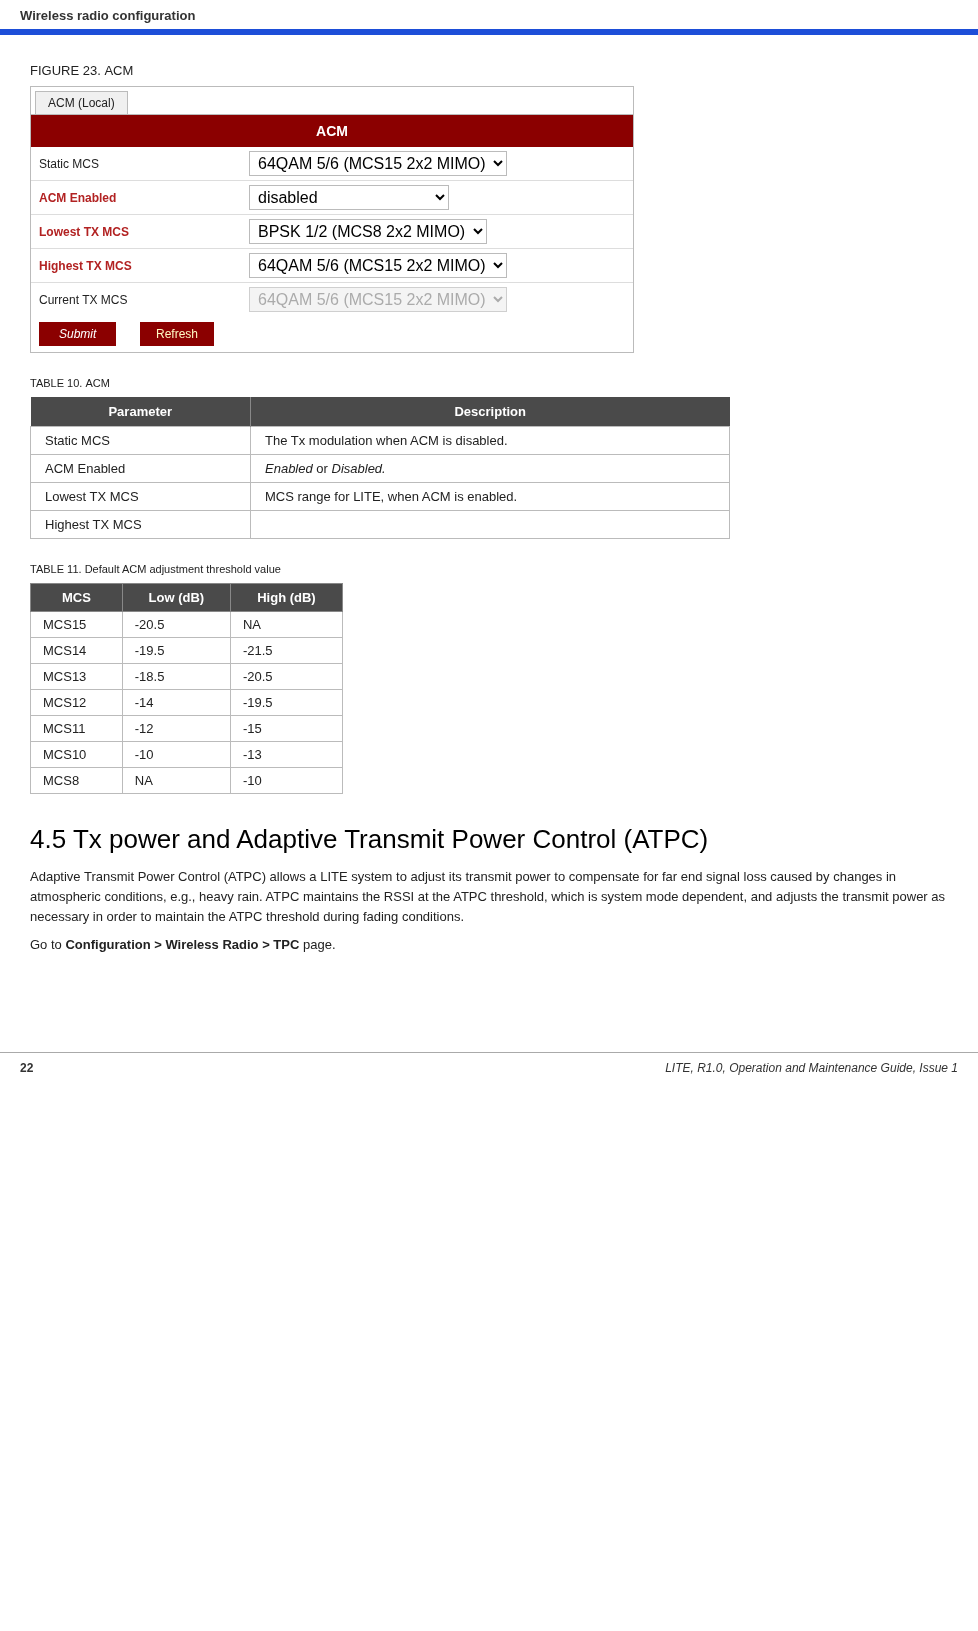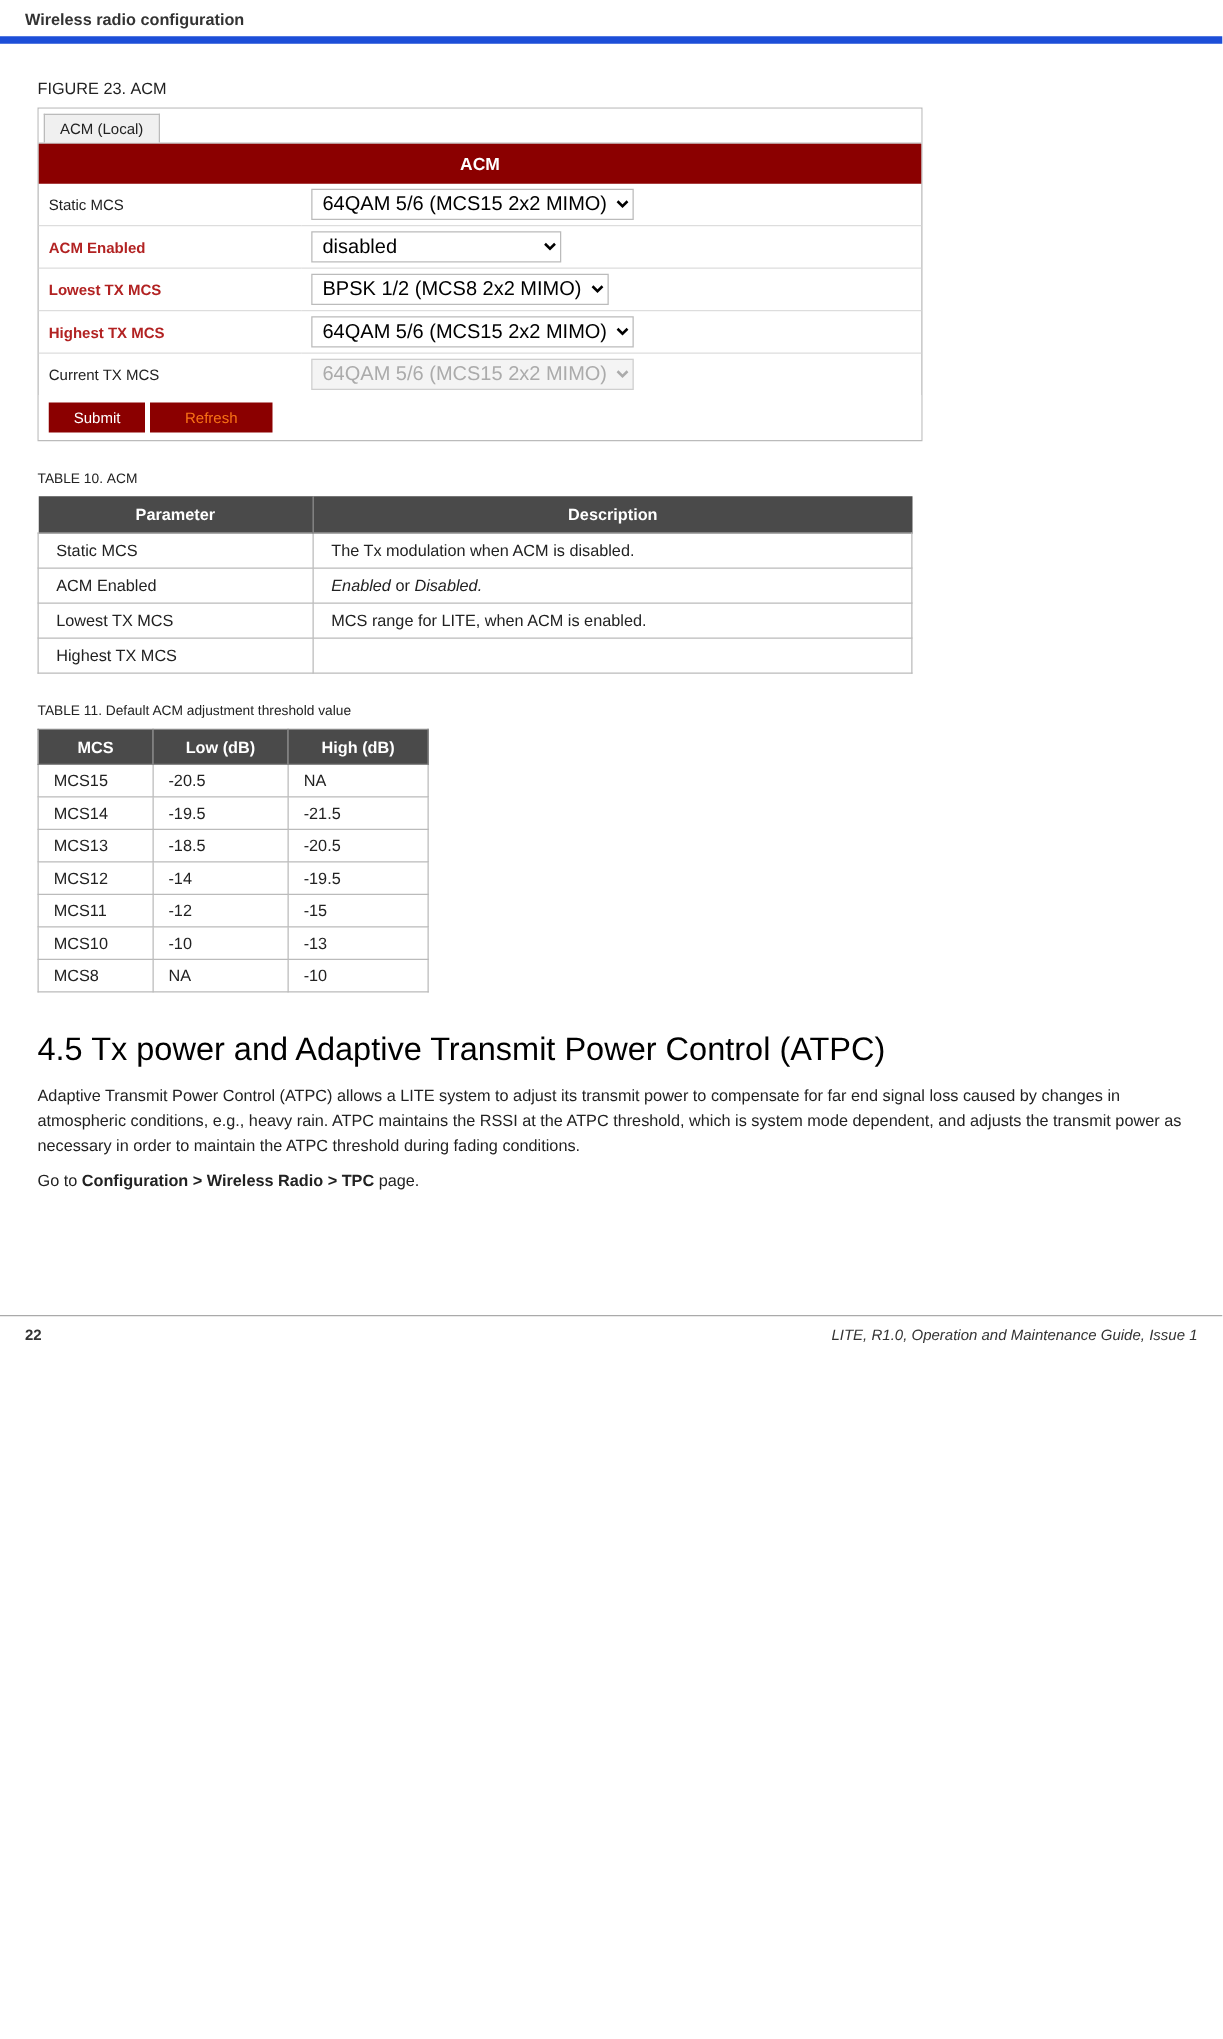--- a/index.html
+++ b/index.html
@@ -33,21 +33,21 @@
       margin-top: 18px;
       margin-bottom: 8px;
     }
     .figure-label span {
       font-weight: normal;
     }
 
     
     .acm-panel {
       border: 1px solid #bbb;
-      width: 708px;
+      width: 604px;
       margin-bottom: 24px;
     }
     .acm-tab-bar {
       background: #fff;
       border-bottom: 1px solid #bbb;
       padding: 0;
     }
     .acm-tab {
       display: inline-block;
       padding: 4px 12px;
@@ -105,27 +105,28 @@
       padding: 6px 8px;
       background: #fff;
     }
     .btn-submit {
       background: #8b0000;
       color: #fff;
       border: none;
       padding: 5px 20px;
       font-size: 12px;
       cursor: pointer;
-      margin-right: 0;
+      margin-right: 20px;
+      font-style: italic;
     }
     .btn-refresh {
       background: #8b0000;
-      color: #f97316;
+      color: #fef9c3;
       border: none;
-      padding: 5px 28px;
+      padding: 5px 16px;
       font-size: 12px;
       cursor: pointer;
     }
 
     
     .table-label {
       font-weight: bold;
       font-size: 11px;
       margin-top: 10px;
       margin-bottom: 8px;

